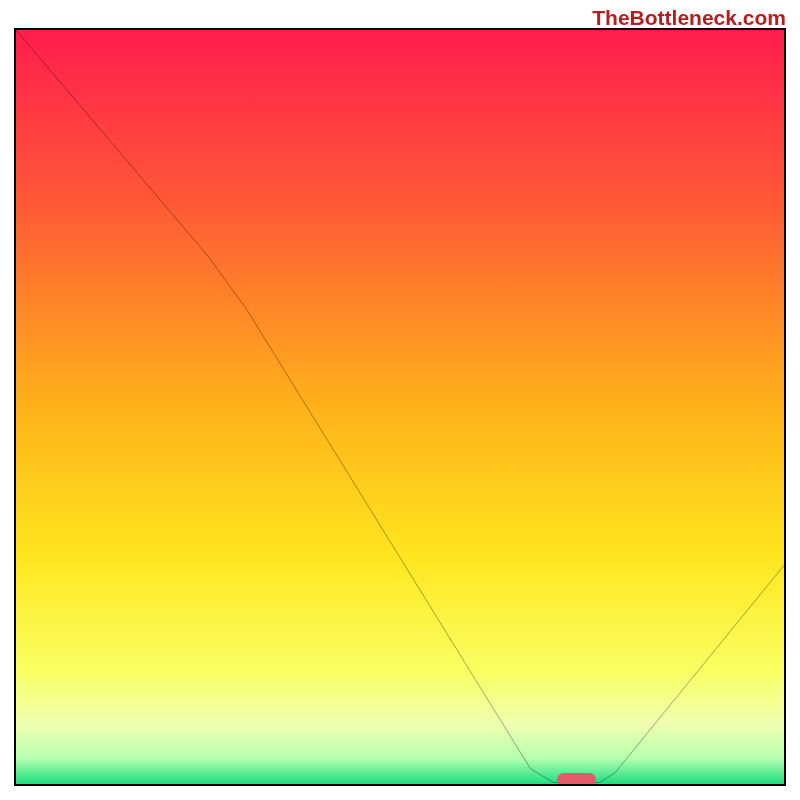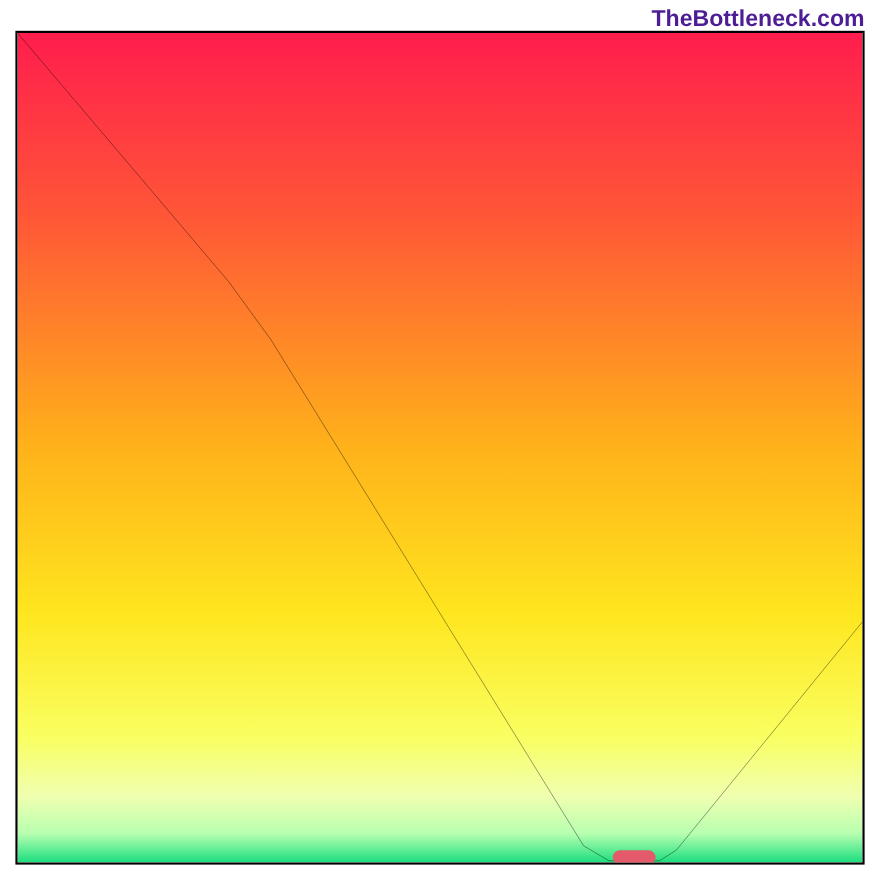--- a/index.html
+++ b/index.html
@@ -38,21 +38,21 @@
     background: #e55a6a;
     border-radius: 8px;
   }
   .watermark {
     position: absolute;
     top: 6px;
     right: 14px;
     font-family: Arial, Helvetica, sans-serif;
     font-size: 21px;
     font-weight: 600;
-    color: #4c1d95;
+    color: #b91c1c;
   }
 </style>
 </head>
 <body>
 
 <div class="watermark">TheBottleneck.com</div>
 
 <div class="frame">
   <svg class="gradient" viewBox="0 0 100 100" preserveAspectRatio="none">
     <defs>

